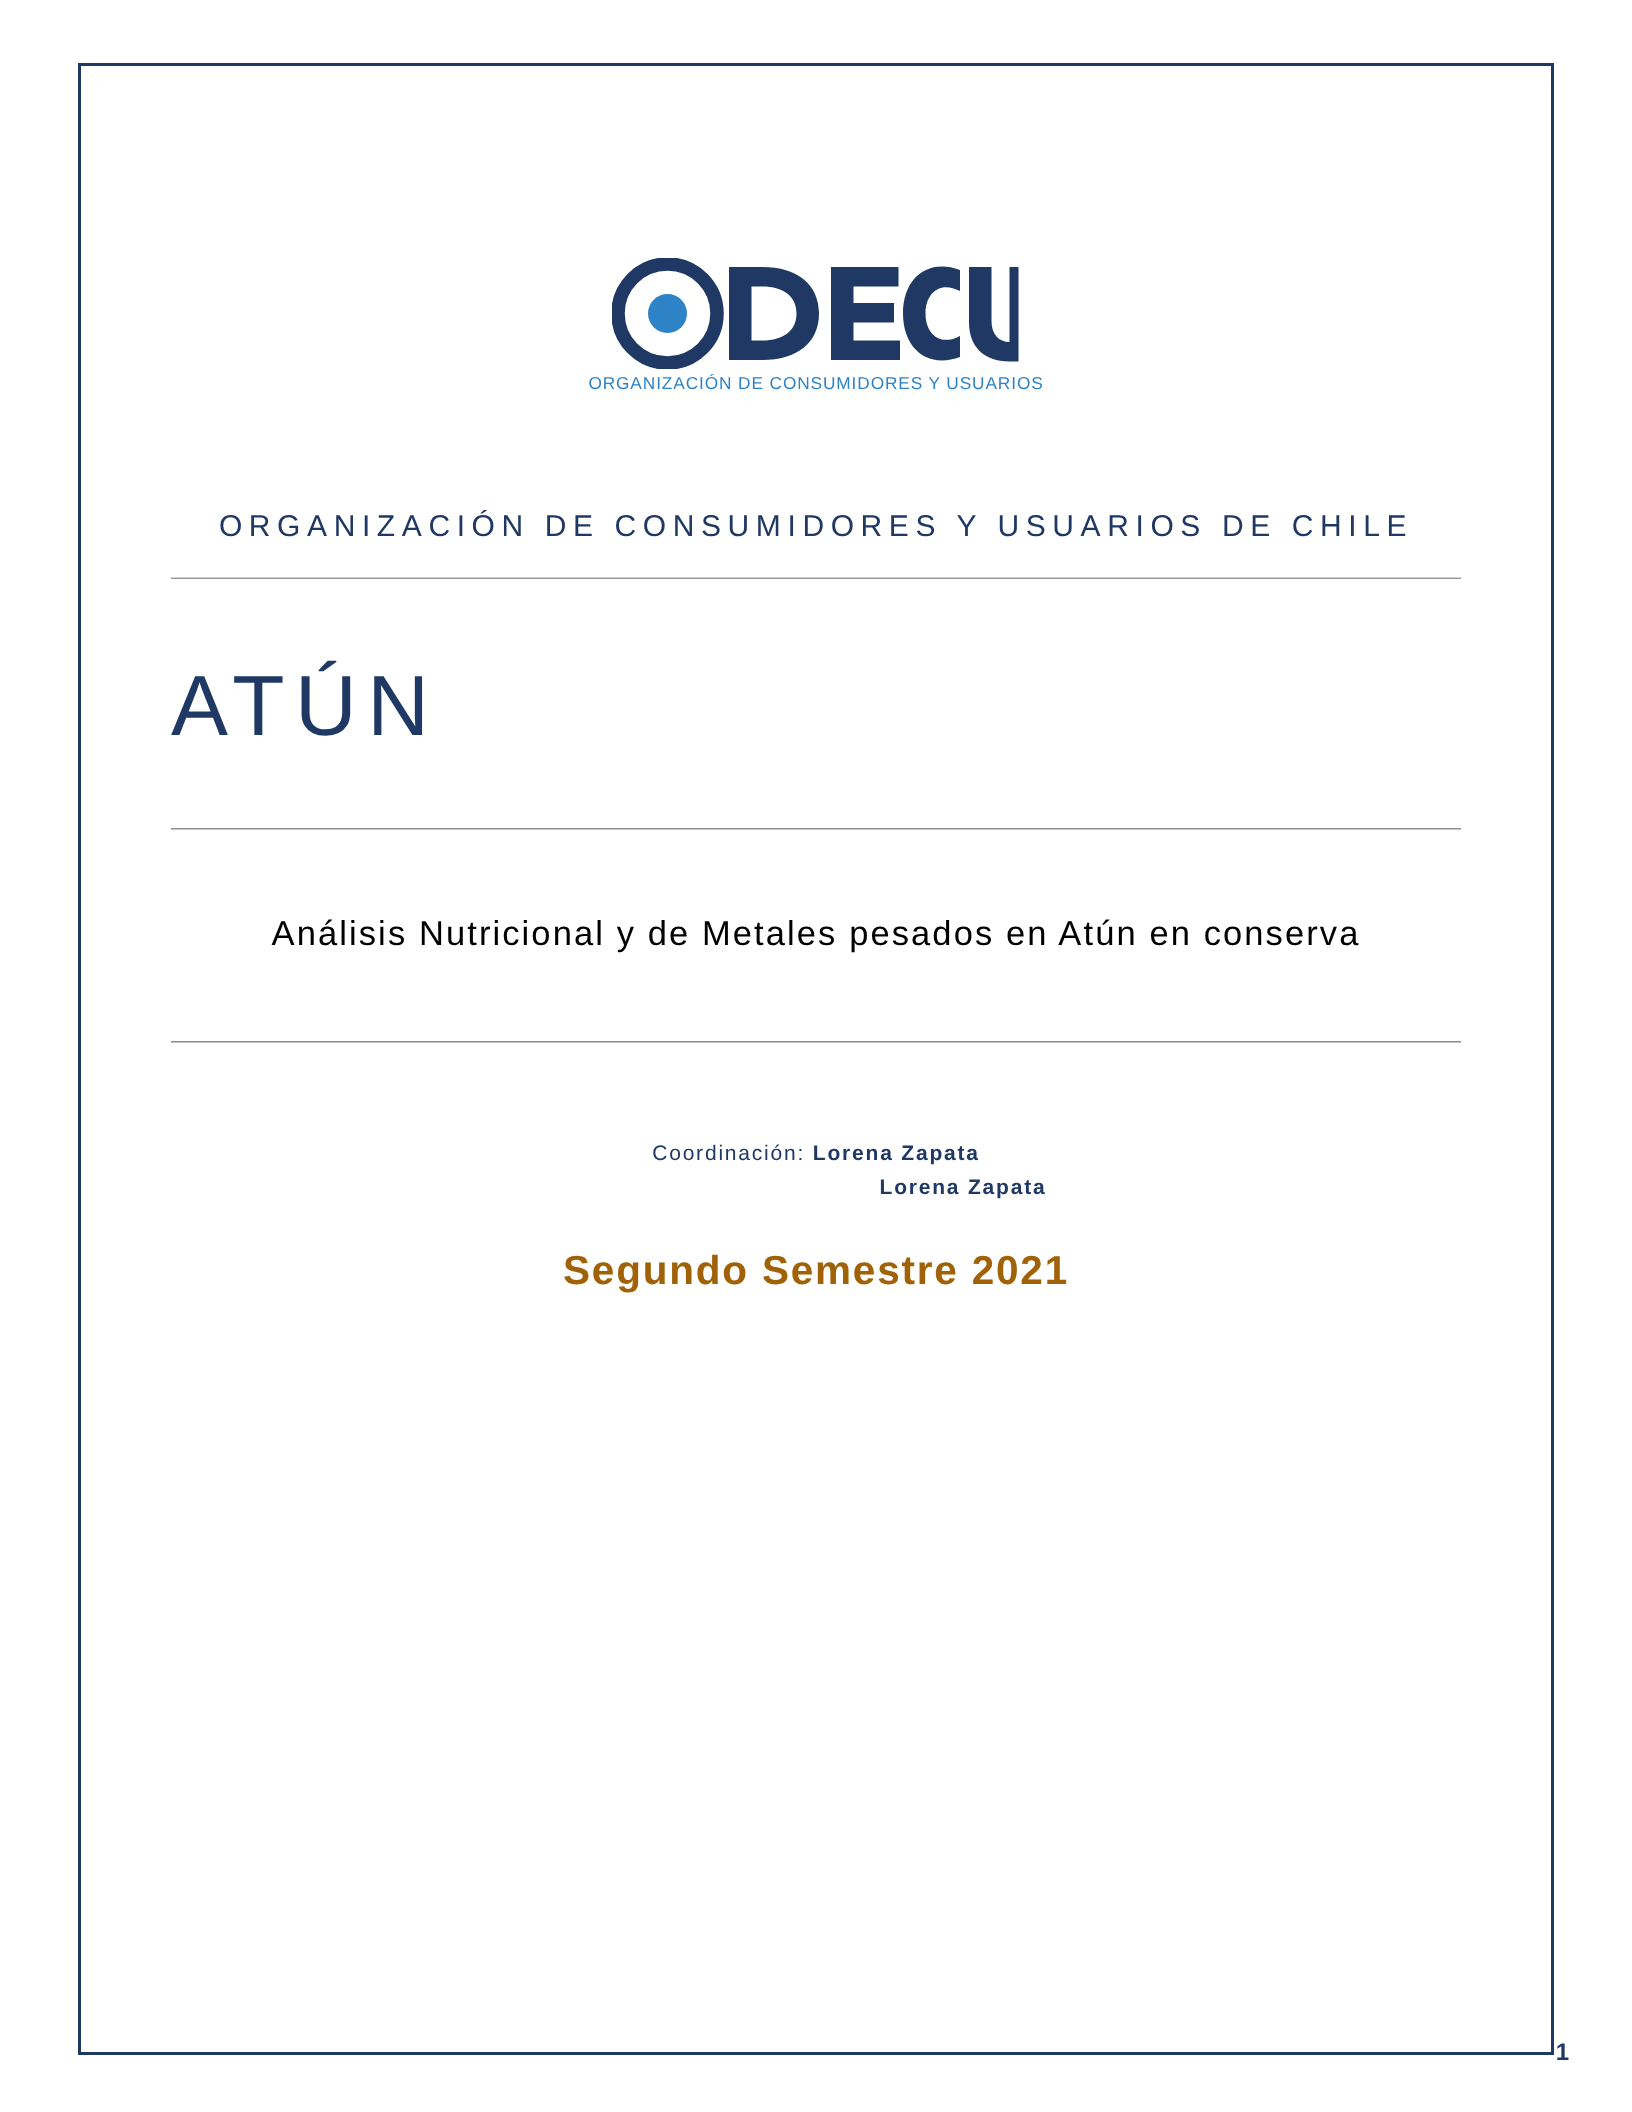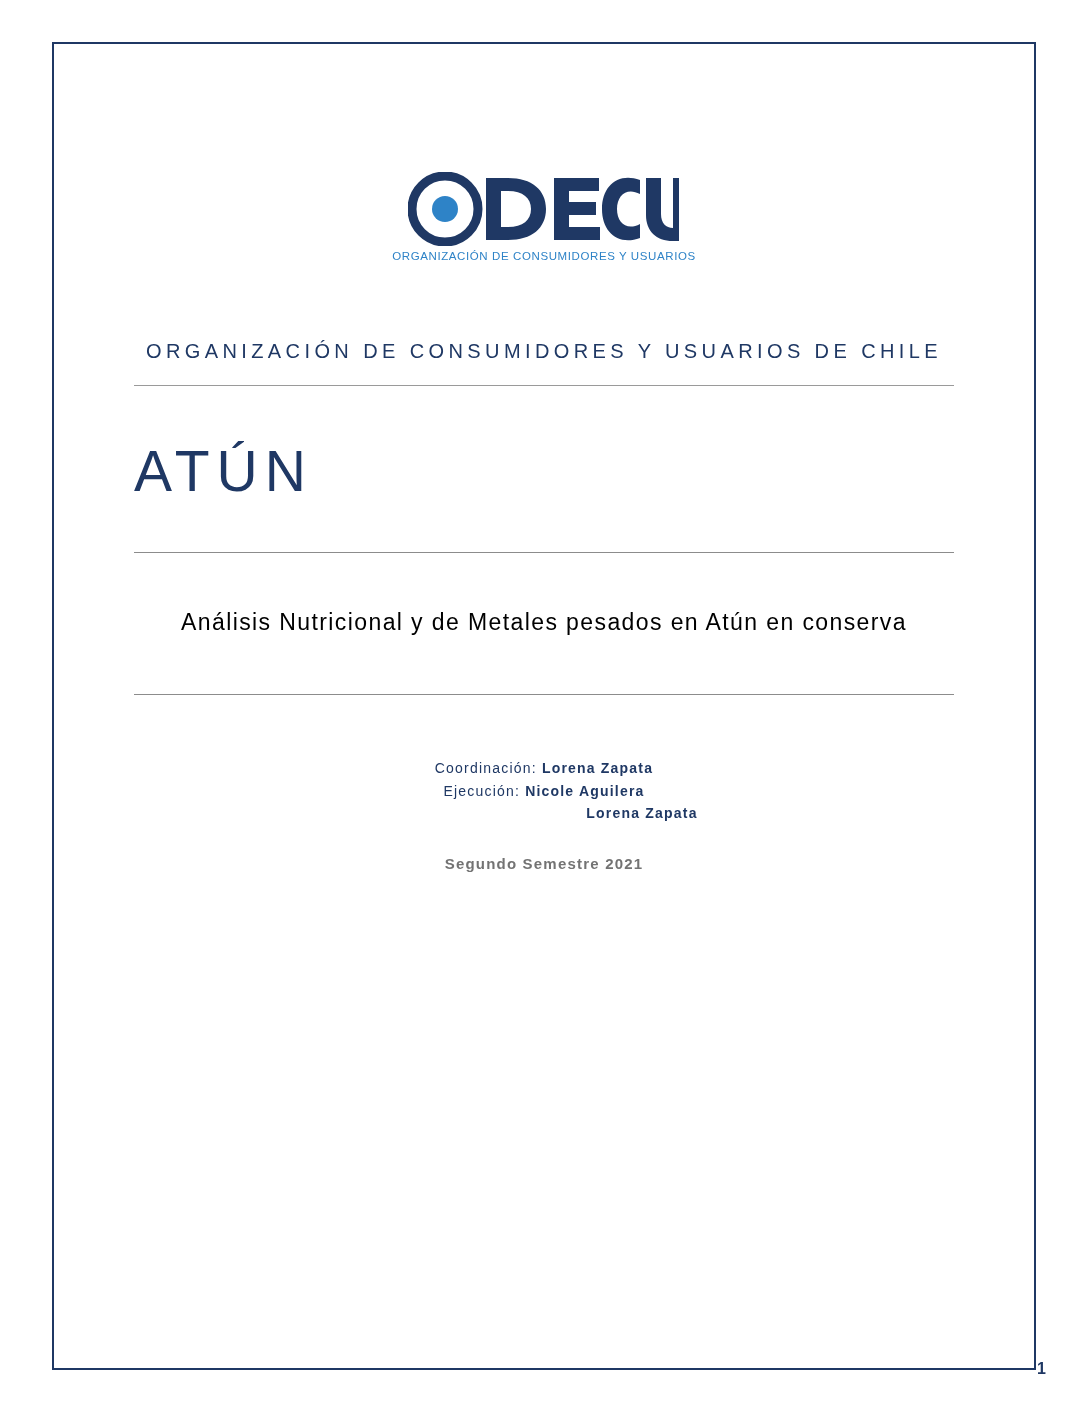--- a/index.html
+++ b/index.html
@@ -26,21 +26,21 @@
     border: 2px solid #1F3864;
     box-sizing: border-box;
   }
   .content {
     position: absolute;
     left: 52px;
     top: 42px;
     right: 52px;
     bottom: 38px;
     box-sizing: border-box;
-    padding: 0 82px;
+    padding: 0 62px;
     border-radius: 10px;
   }
 
   
   .logo-wrap {
     margin-top: 130px;
     display: flex;
     flex-direction: column;
     align-items: center;
   }
@@ -109,22 +109,22 @@
   }
   .credit-row {
     white-space: nowrap;
   }
   .credit-row.second-name {
     padding-left: 196px;
   }
   .term {
     margin-top: 30px;
     text-align: center;
-    color: #737373;
-    font-size: 15px;
+    color: #a16207;
+    font-size: 27px;
     font-weight: bold;
     letter-spacing: 1.2px;
   }
 
   
   .page-number {
     position: absolute;
     right: 42px;
     bottom: 30px;
     color: #1F3864;
@@ -166,24 +166,20 @@
     <hr class="rule thin">
 
     <div class="subtitle">Análisis Nutricional y de Metales pesados en Atún en conserva</div>
     <hr class="rule thin" style="margin-top:58px;">
 
     <div class="credits">
       <div class="credit-row">
         <span class="lbl">Coordinación:</span>
         <span class="val">Lorena Zapata</span>
       </div>
-      <div class="credit-row">
-        <span class="lbl">Ejecución:</span>
-        <span class="val">Nicole Aguilera</span>
-      </div>
       <div class="credit-row second-name">
         <span class="val">Lorena Zapata</span>
       </div>
     </div>
 
     <div class="term">Segundo Semestre 2021</div>
   </div>
 
   <div class="page-number">1</div>
 </div>

